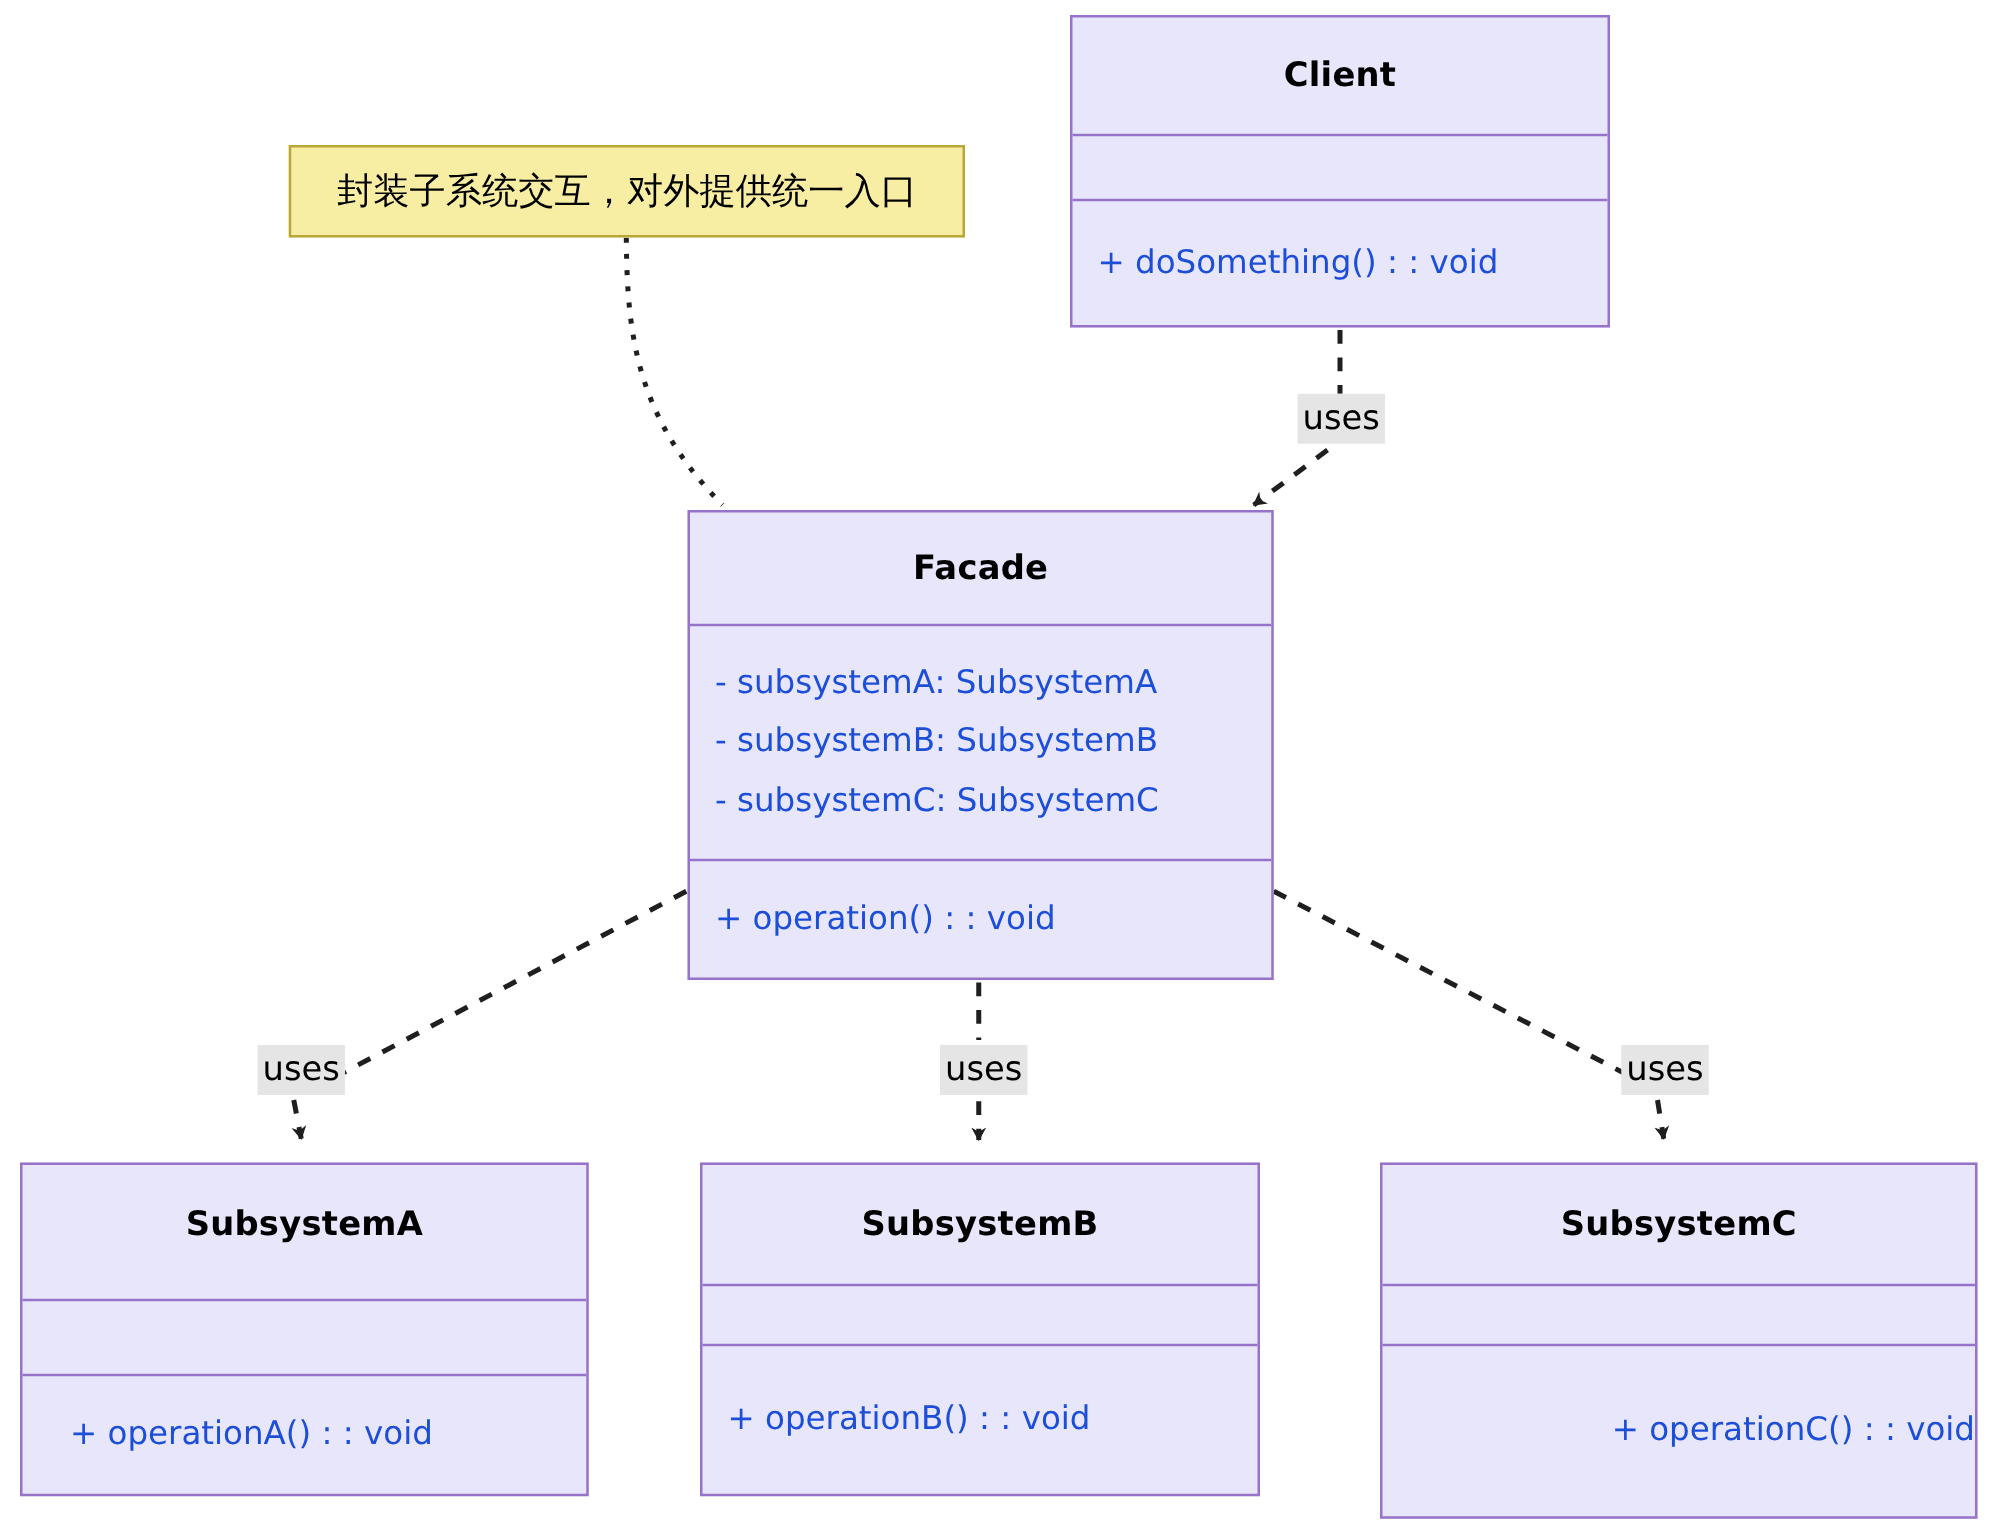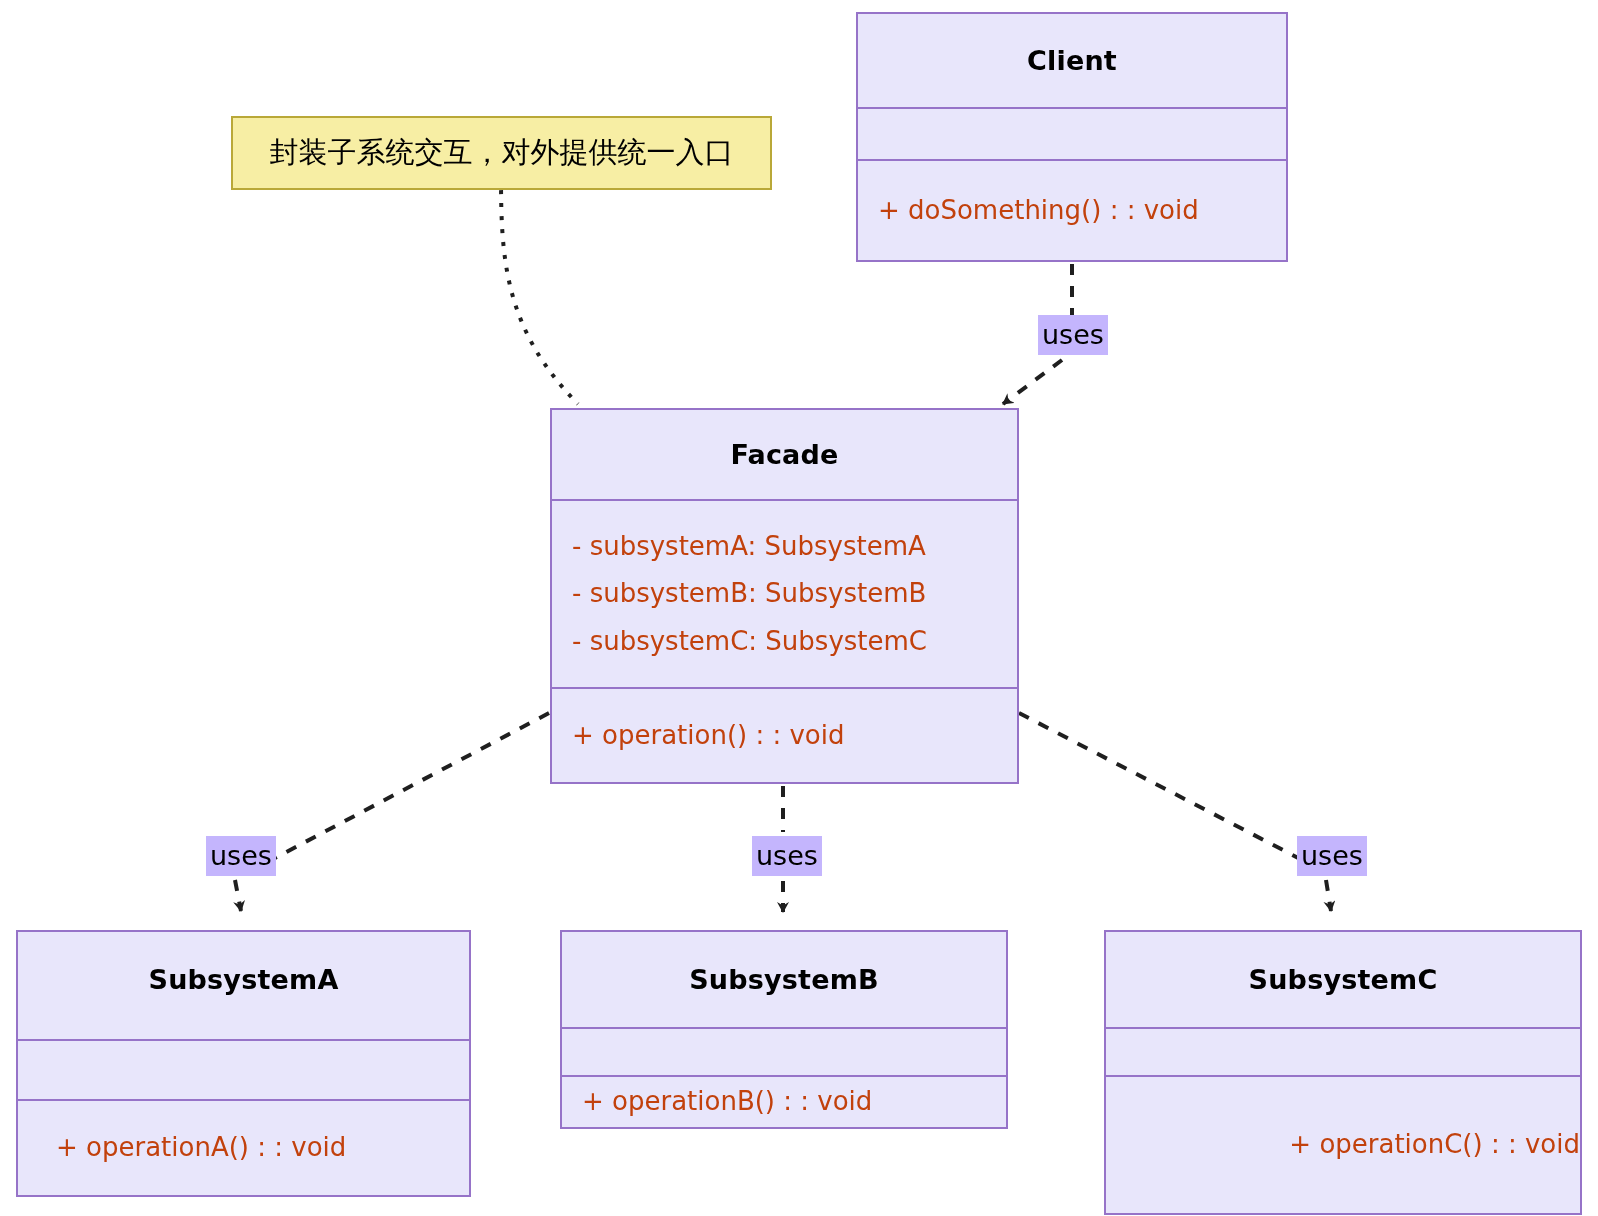--- a/index.html
+++ b/index.html
@@ -42,21 +42,21 @@
     letter-spacing: 0.2px;
   }
   .cmp-attrs, .cmp-ops {
     display: flex;
     flex-direction: column;
     justify-content: center;
     padding-left: 20px;
   }
   .uml-line {
     font-size: 26px;
-    color: #c2410c;
+    color: #1d4ed8;
     line-height: 1.82;
     white-space: pre;
   }
 
   
   .uml-note {
     position: absolute;
     box-sizing: border-box;
     background: #f7eea4;
     border: 2px solid #b9a838;
@@ -65,21 +65,21 @@
     justify-content: center;
     font-size: 29px;
     color: #000000;
     white-space: nowrap;
     margin-top: 15px;
   }
 
   
   .edge-label {
     position: absolute;
-    background: #c4b5fd;
+    background: #e5e5e5;
     font-size: 27px;
     color: #000000;
     line-height: 1.25;
     padding: 3px 4px;
     white-space: nowrap;
   }
 
   
   #edges {
     position: absolute;
@@ -142,21 +142,21 @@
   </div>
 
   <div class="uml-class" style="left:16px; top:930px; width:455px; height:267px;gap:12px;">
     <div class="uml-compartment cmp-name" style="height:95px;">SubsystemA</div>
     <div class="uml-compartment cmp-attrs" style="height:48px;"></div>
     <div class="uml-compartment cmp-ops" style="flex:1 1 auto;padding-left:38px;">
       <div class="uml-line">+ operationA() : : void</div>
     </div>
   </div>
 
-  <div class="uml-class" style="left:560px; top:930px; width:448px; height:199px;">
+  <div class="uml-class" style="left:560px; top:930px; width:448px; height:267px;">
     <div class="uml-compartment cmp-name" style="height:95px;">SubsystemB</div>
     <div class="uml-compartment cmp-attrs" style="height:48px;"></div>
     <div class="uml-compartment cmp-ops" style="flex:1 1 auto;">
       <div class="uml-line">+ operationB() : : void</div>
     </div>
   </div>
 
   <div class="uml-class" style="left:1104px; top:930px; width:478px; height:285px;">
     <div class="uml-compartment cmp-name" style="height:95px;">SubsystemC</div>
     <div class="uml-compartment cmp-attrs" style="height:48px;"></div>

